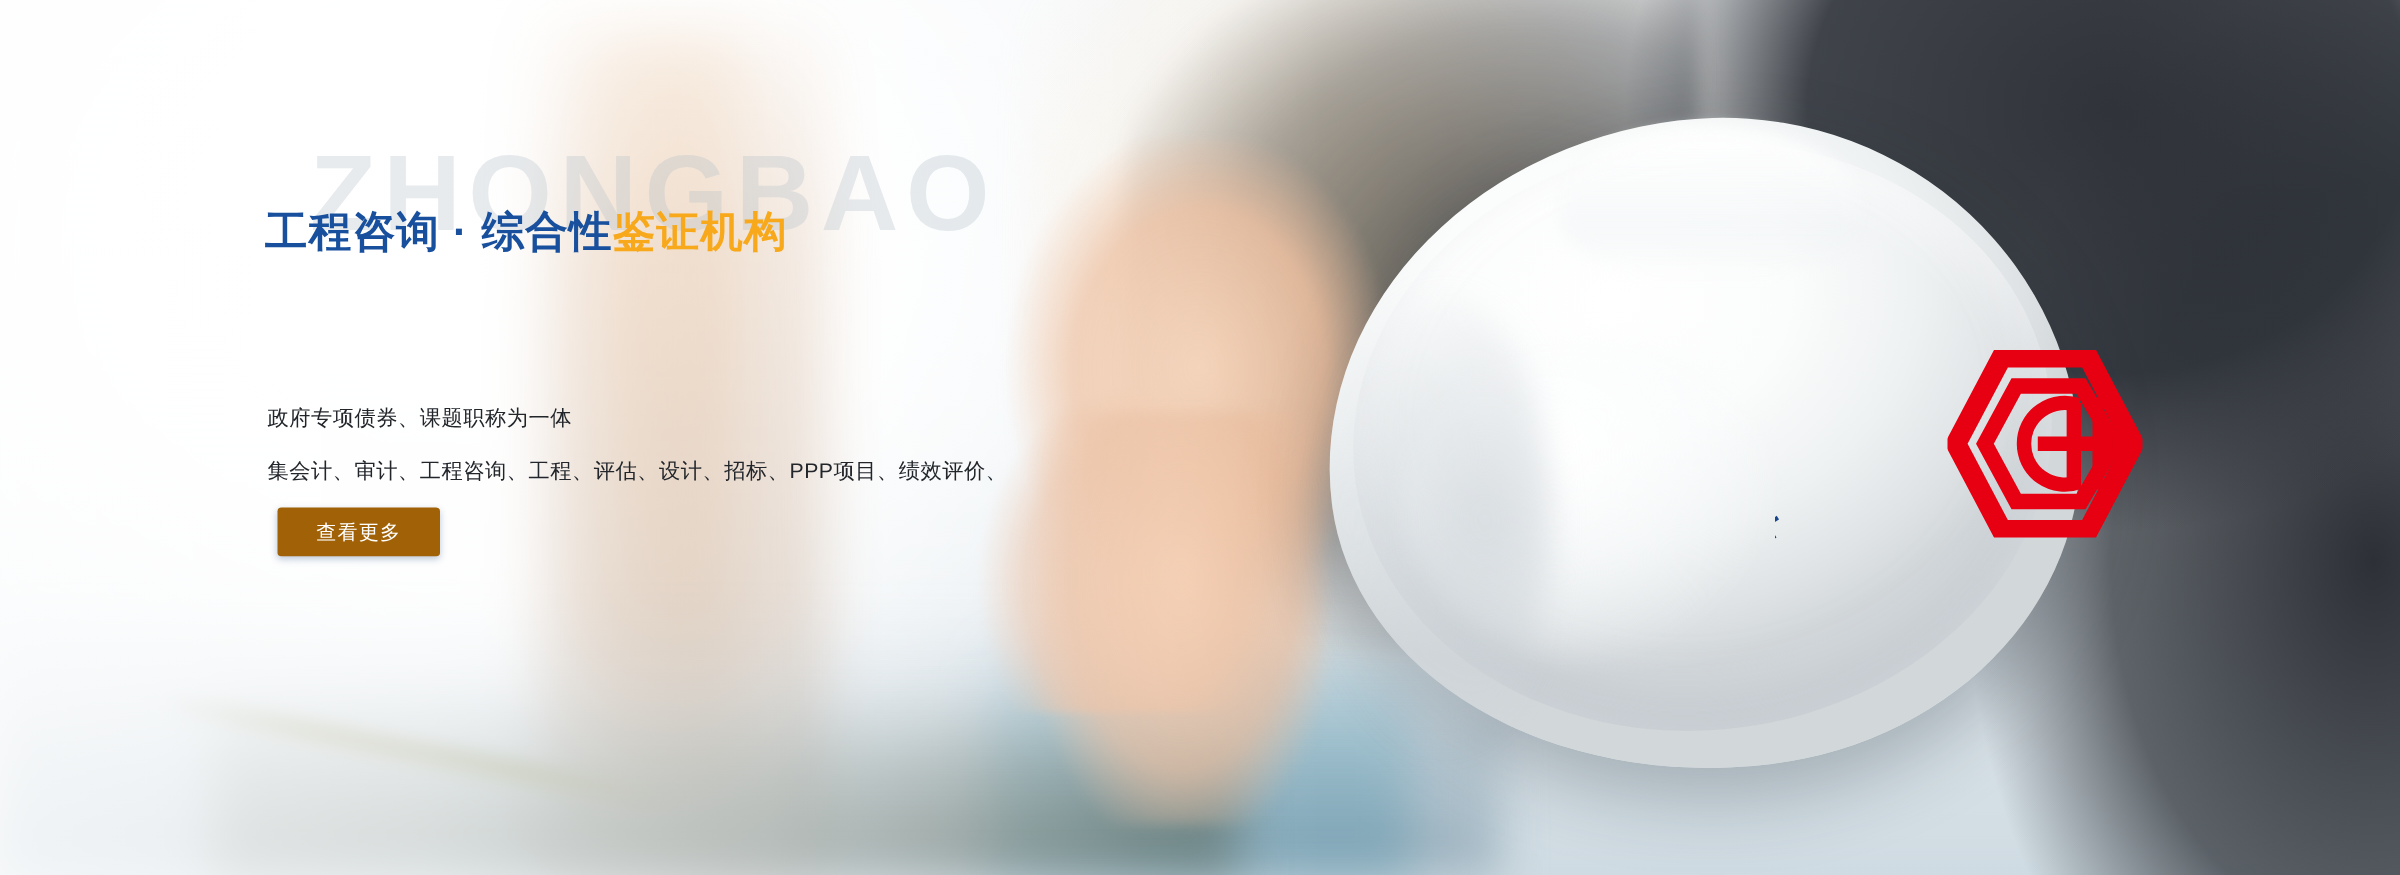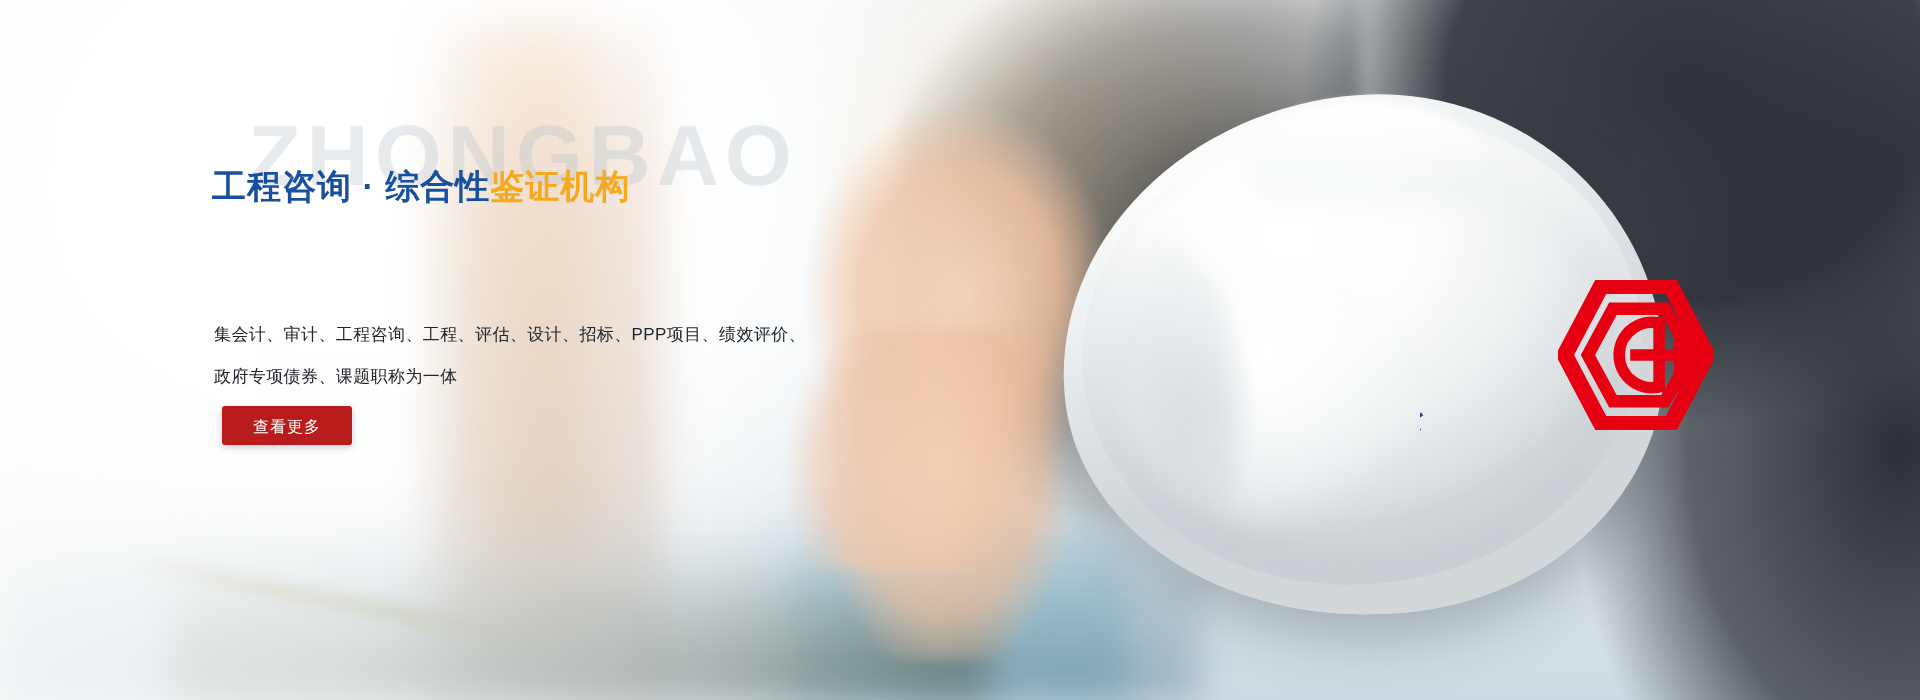--- a/index.html
+++ b/index.html
@@ -254,21 +254,21 @@
 
   .cta {
     position: absolute;
     left: 222px;
     top: 406px;
     display: inline-block;
     width: 130px;
     height: 39px;
     line-height: 39px;
     text-align: center;
-    background: #b91c1c;
+    background: #a16207;
     color: #ffffff;
     font-size: 16px;
     letter-spacing: 1px;
     border: none;
     border-radius: 3px;
     cursor: pointer;
     box-shadow: 0 2px 6px rgba(16,60,120,0.28);
   }
 </style>
 </head>
@@ -330,19 +330,19 @@
 
     <div class="watermark">ZHONGBAO</div>
 
     <div class="headline">
       <div class="line">
         <span class="tx-blue">工程咨询 · 综合性</span><span class="tx-orange">鉴证机构</span>
       </div>
     </div>
 
     <div class="desc">
+      <span class="dline">政府专项债券、课题职称为一体</span>
       <span class="dline">集会计、审计、工程咨询、工程、评估、设计、招标、PPP项目、绩效评价、</span>
-      <span class="dline">政府专项债券、课题职称为一体</span>
     </div>
 
     <button class="cta">查看更多</button>
   </div>
 </div>
 
 </body></html>

